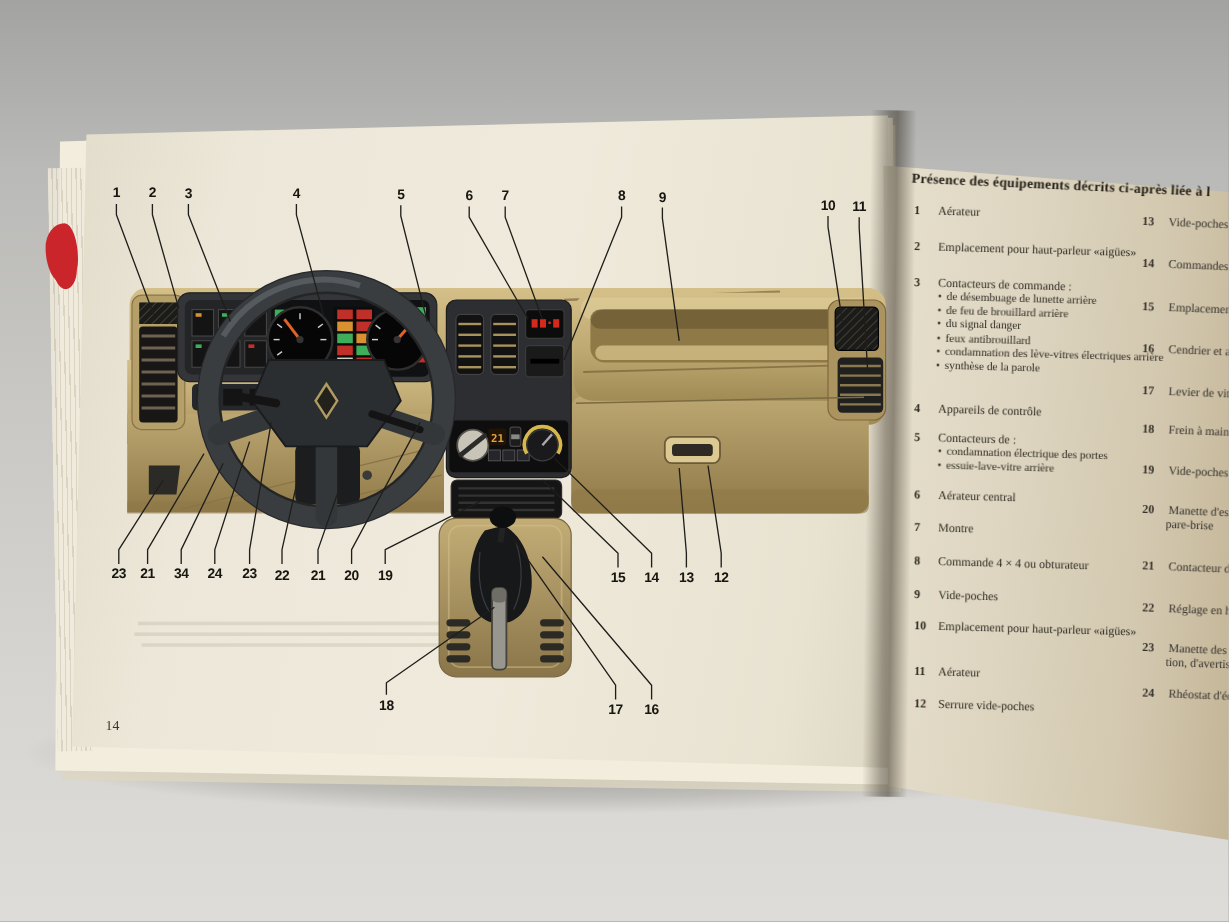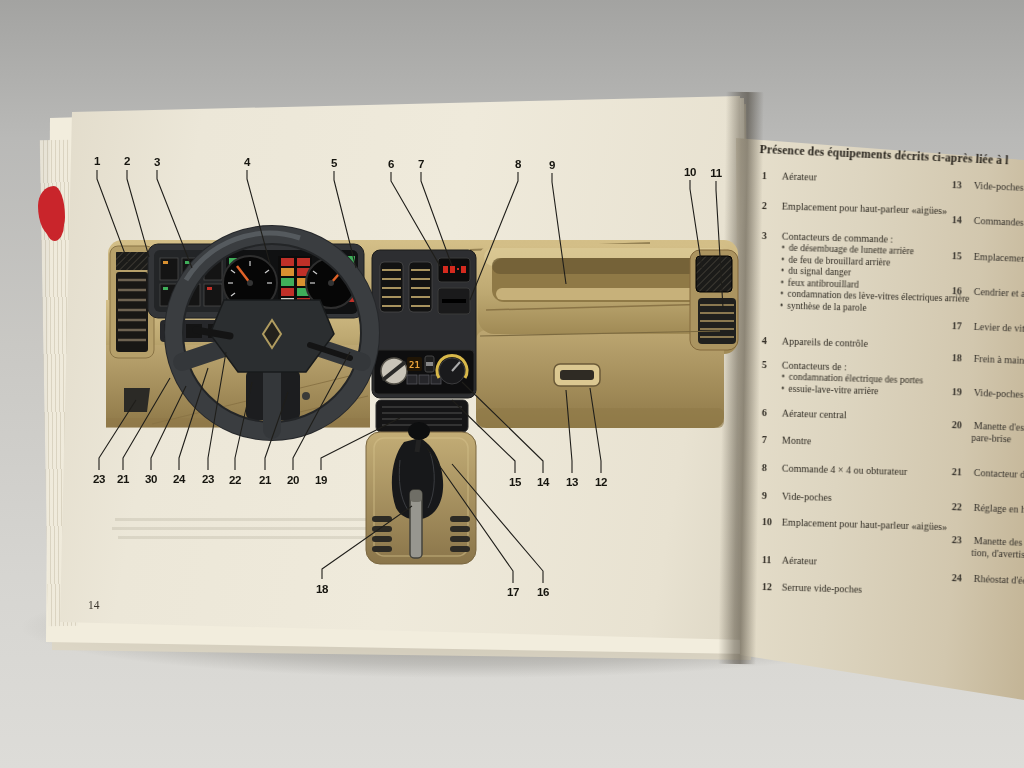--- a/index.html
+++ b/index.html
@@ -376,21 +376,21 @@
   <span class="co" style="left:515px;top:482px">15</span>
   <span class="co" style="left:543px;top:592px">16</span>
   <span class="co" style="left:513px;top:592px">17</span>
   <span class="co" style="left:322px;top:589px">18</span>
   <span class="co" style="left:321px;top:480px">19</span>
   <span class="co" style="left:293px;top:480px">20</span>
   <span class="co" style="left:265px;top:480px">21</span>
   <span class="co" style="left:235px;top:480px">22</span>
   <span class="co" style="left:208px;top:479px">23</span>
   <span class="co" style="left:179px;top:479px">24</span>
-  <span class="co" style="left:151px;top:479px">30</span>
+  <span class="co" style="left:151px;top:479px">34</span>
   <span class="co" style="left:123px;top:479px">21</span>
   <span class="co" style="left:99px;top:479px">23</span>
 
   <div class="abs" id="rp-title">Présence des équipements décrits ci-après liée à l</div>
 
   <div class="li" style="left:762px;top:170px">
     <span class="n">1</span><span class="t">Aérateur</span>
   </div>
   <div class="li j" style="left:762px;top:200px">
     <span class="n">2</span><span class="t">Emplacement pour haut-parleur «aigües»</span>

